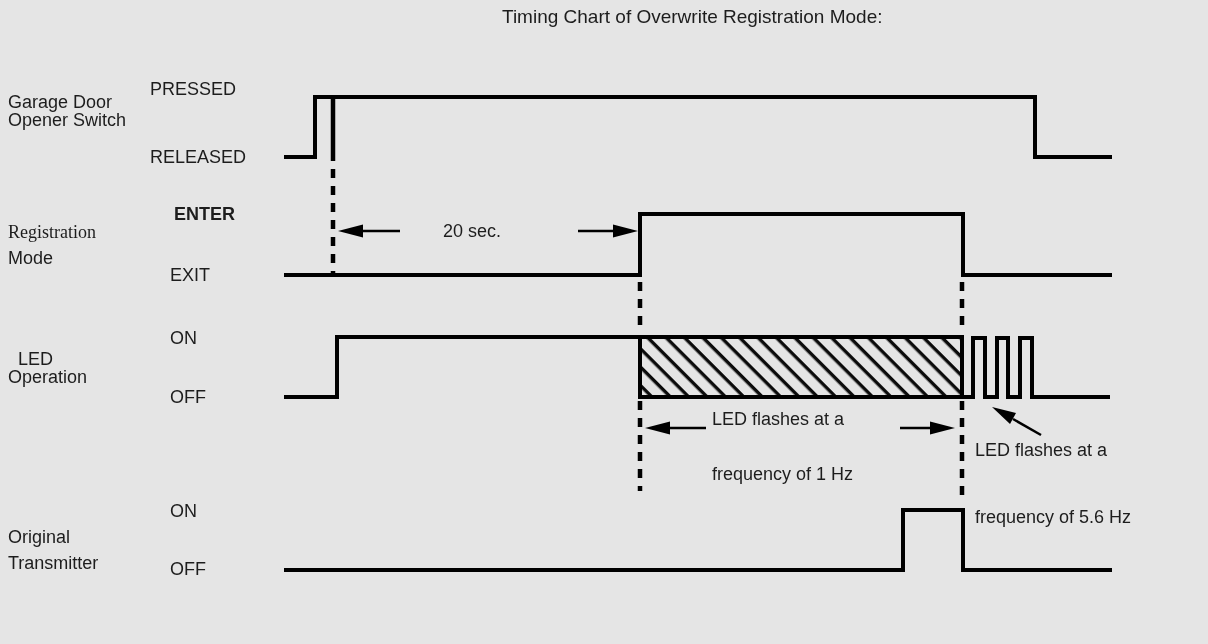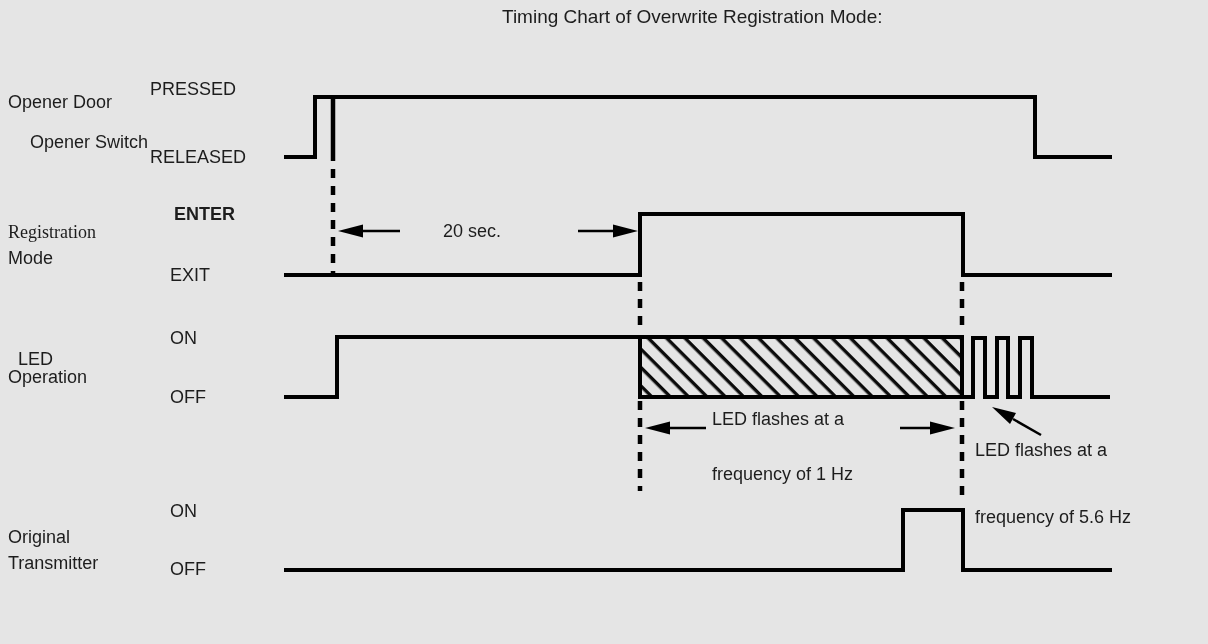--- a/index.html
+++ b/index.html
@@ -41,22 +41,22 @@
   .annhead { fill: #000000; stroke: none; }
   .hatchrect { fill: url(#hatch); stroke: #000000; stroke-width: 4; }
 </style>
 </head>
 <body>
 
 <div class="canvas">
 
   <div class="title">Timing Chart of Overwrite Registration Mode:</div>
 
-  <div class="lbl" style="left:8px; top:92px;">Opener Door</div>
-  <div class="lbl" style="left:8px; top:132px;margin-left:22px;">Opener Switch</div>
+  <div class="lbl" style="left:8px; top:92px;">Garage Door</div>
+  <div class="lbl" style="left:8px; top:110px;">Opener Switch</div>
   <div class="lbl" style="left:150px; top:79px;">PRESSED</div>
   <div class="lbl" style="left:150px; top:147px;">RELEASED</div>
 
   <div class="lbl" style="left:8px; top:222px;font-family:Liberation Serif, serif;">Registration</div>
   <div class="lbl" style="left:8px; top:248px;">Mode</div>
   <div class="lbl" style="left:174px; top:204px;font-weight:bold;">ENTER</div>
   <div class="lbl" style="left:170px; top:265px;text-align:right;">EXIT</div>
 
   <div class="lbl" style="left:18px; top:349px;">LED</div>
   <div class="lbl" style="left:8px; top:367px;">Operation</div>

